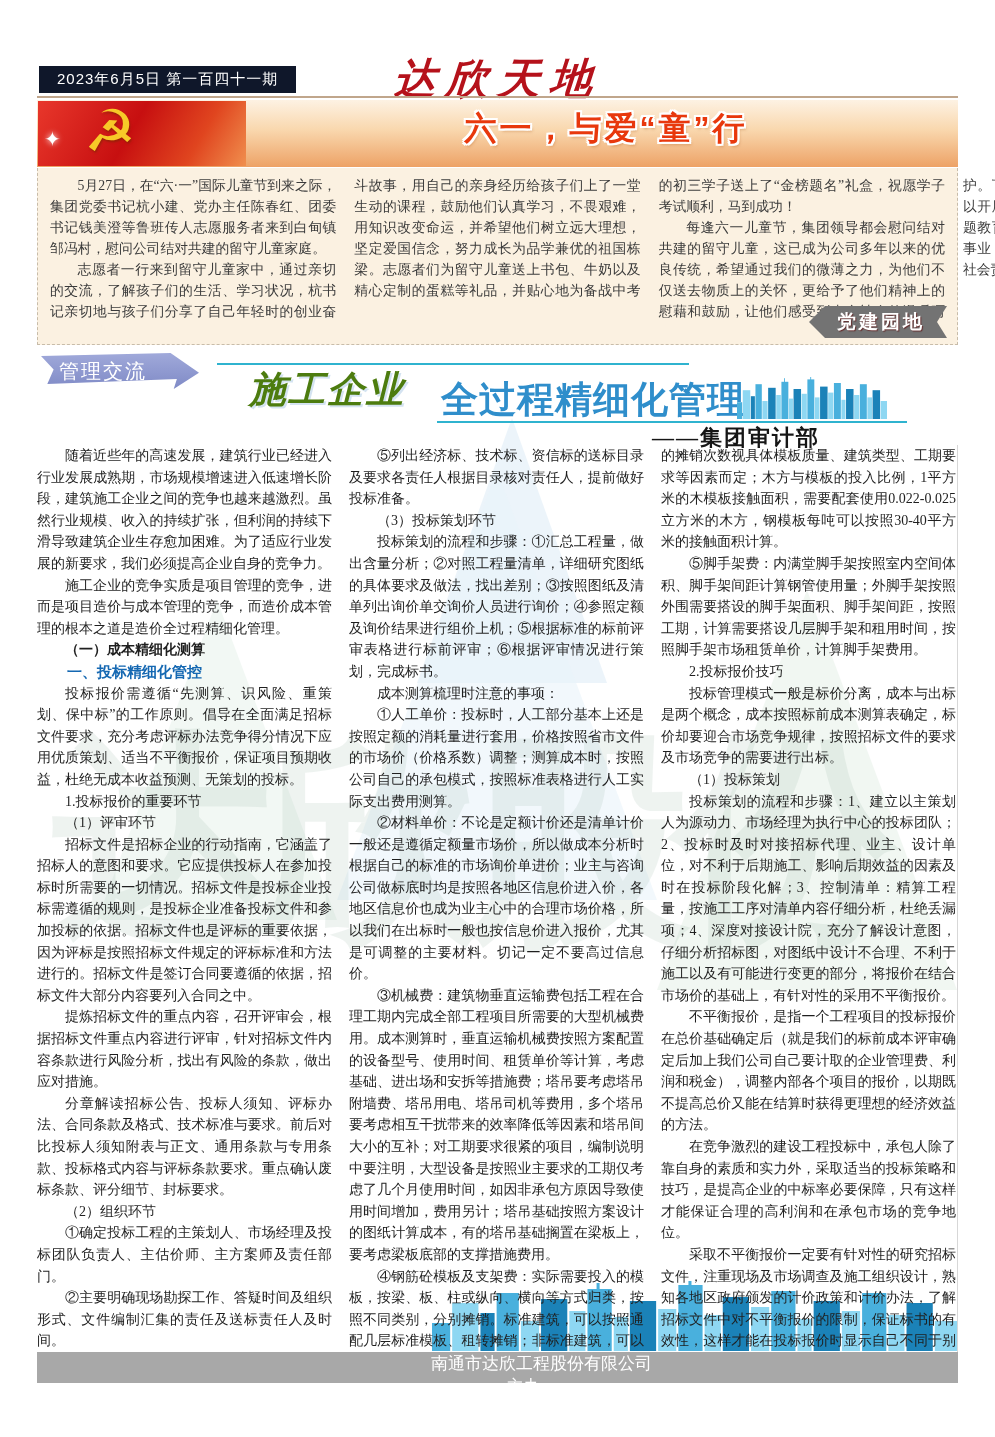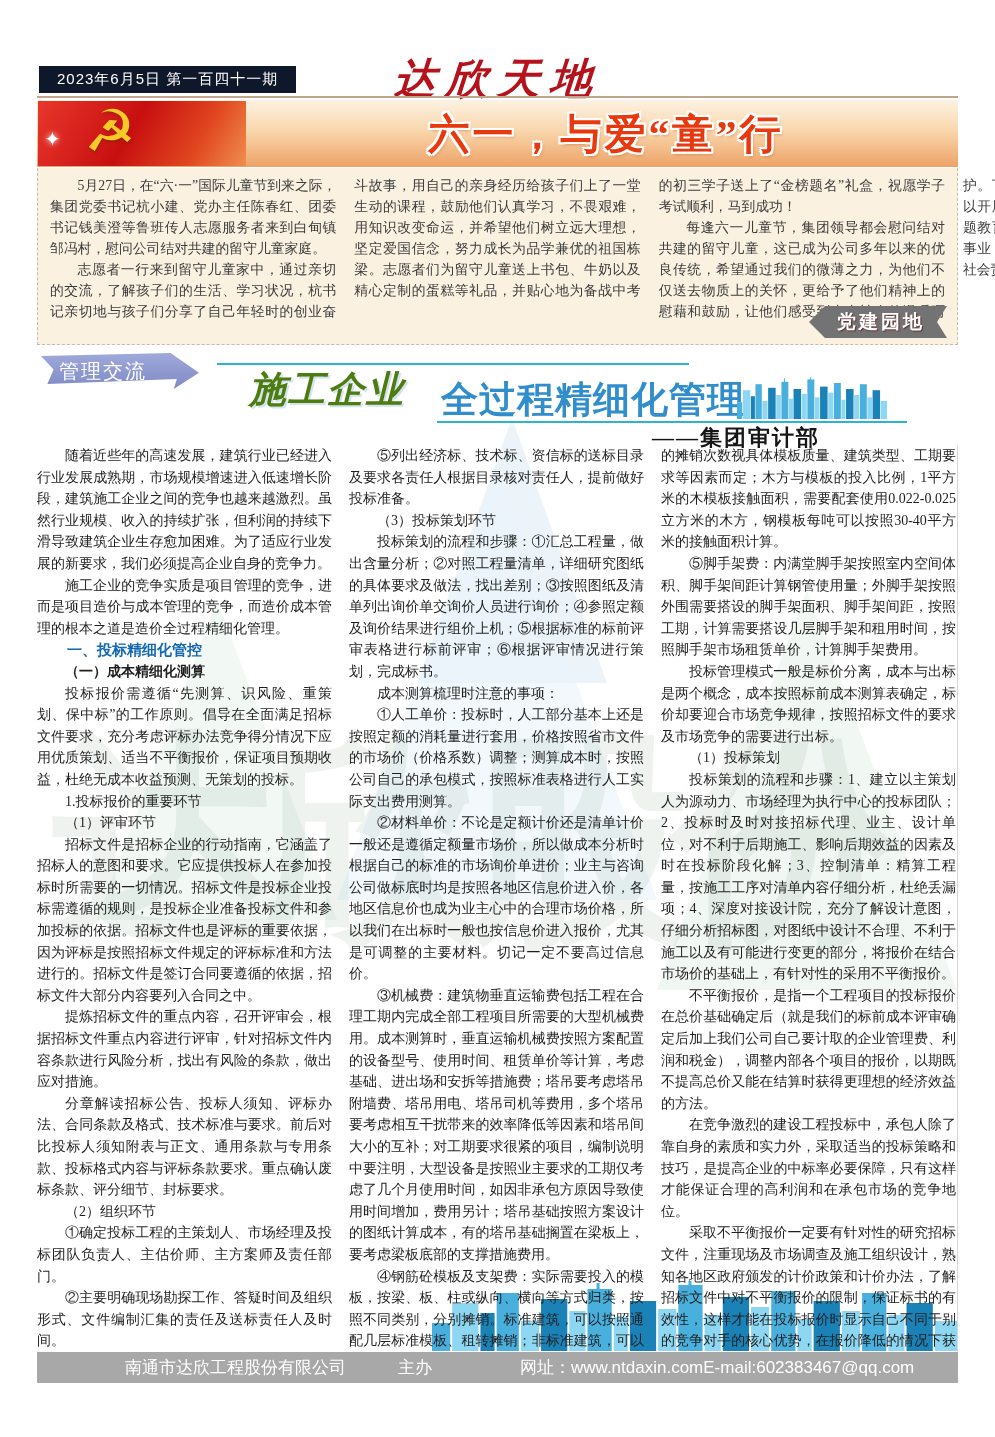--- a/index.html
+++ b/index.html
@@ -23,21 +23,21 @@
   
   .banner { position:absolute; left:0; top:100px; width:100%; height:67px;
     background:linear-gradient(180deg,#fdf2e3 0%,#f9d7ad 45%,#eda266 100%); }
   .emblem { position:absolute; left:1px; top:1px; width:208px; height:65px; overflow:hidden;
     background:linear-gradient(120deg,#e8372b 0%,#c70f10 45%,#e0451f 75%,#f08f4e 100%); }
   .emblem .glyph { position:absolute; left:46px; top:-4px; font-size:58px; color:#f7c928;
     text-shadow:1px 2px 2px rgba(120,40,0,.55); }
   .emblem .spark { position:absolute; left:6px; top:26px; color:#fff; font-size:20px;
     text-shadow:0 0 6px #fff; }
   .headline { position:absolute; left:225px; right:8px; top:7px; text-align:center;
-    font-family:Liberation Serif, serif; font-weight:bold; font-size:41px; letter-spacing:3px;
+    font-family:Liberation Sans, sans-serif; font-weight:bold; font-size:32px; letter-spacing:3px;
     color:#e8380d; white-space:nowrap;
     text-shadow:-2px 0 0 #fff,2px 0 0 #fff,0 -2px 0 #fff,0 2px 0 #fff,-2px -2px 0 #fff,2px 2px 0 #fff,-2px 2px 0 #fff,2px -2px 0 #fff,2px 3px 3px rgba(160,70,0,.35); }
 
   
   .news { position:absolute; left:0; top:168px; width:100%; height:177px; background:#fbf1e1;
     border:1px dashed #c8bca9; border-top:none; padding:7px 12px 6px; }
   .news-cols { column-count:3; column-gap:18px; height:100%; font-size:13.8px; line-height:21px;
     text-align:justify; color:#3b3b3b; }
   .ribbon { position:absolute; right:10px; bottom:6px; background:#737373; color:#fff;
     font-family:"Liberation Sans",sans-serif; font-weight:bold; font-size:19px; letter-spacing:3px;
@@ -82,21 +82,21 @@
   .tri4 { left:620px; top:590px; border-left:150px solid transparent; border-right:150px solid transparent;
     border-bottom:400px solid #e4f0e6; opacity:.5; }
   .watermark { position:absolute; left:15px; top:690px; width:900px; font-size:225px; font-weight:bold;
     color:#8fae9e; opacity:.14; letter-spacing:-18px; white-space:nowrap; z-index:0;
     font-family:"Liberation Sans",sans-serif; }
   .skyline-bottom { position:absolute; left:395px; top:1281px; z-index:1; }
 
   
   .footer { position:absolute; left:0; top:1352px; width:100%; height:31px; background:#a8a8a8;
     display:flex; align-items:center; color:#fff; font-family:"Liberation Sans",sans-serif;
-    font-size:17px; z-index:3; }
+    font-size:17px; z-index:3;flex-direction:column; }
   .footer .company { margin-left:88px; }
   .footer .role { margin-left:52px; }
   .footer .site { margin-left:88px; }
   .footer .email { }
 </style>
 </head>
 <body>
 
 <div class="page">
 
@@ -162,22 +162,22 @@
       <rect x="163" y="2" width="3" height="8" fill="#49b0dd"></rect>
     </svg>
     <div class="line-bottom"></div>
     <span class="mbyline">——集团审计部</span>
   </div>
 
   <div class="body-cols">
     <div class="bcol">
         <p class="para p">随着近些年的高速发展，建筑行业已经进入行业发展成熟期，市场规模增速进入低速增长阶段，建筑施工企业之间的竞争也越来越激烈。虽然行业规模、收入的持续扩张，但利润的持续下滑导致建筑企业生存愈加困难。为了适应行业发展的新要求，我们必须提高企业自身的竞争力。</p>
         <p class="para p">施工企业的竞争实质是项目管理的竞争，进而是项目造价与成本管理的竞争，而造价成本管理的根本之道是造价全过程精细化管理。</p>
+        <p class="para h-bold">（一）成本精细化测算</p>
         <p class="para h-blue">一、投标精细化管控</p>
-        <p class="para h-bold">（一）成本精细化测算</p>
         <p class="para p">投标报价需遵循“先测算、识风险、重策划、保中标”的工作原则。倡导在全面满足招标文件要求，充分考虑评标办法竞争得分情况下应用优质策划、适当不平衡报价，保证项目预期收益，杜绝无成本收益预测、无策划的投标。</p>
         <p class="para p">1.投标报价的重要环节</p>
         <p class="para p">（1）评审环节</p>
         <p class="para p">招标文件是招标企业的行动指南，它涵盖了招标人的意图和要求。它应提供投标人在参加投标时所需要的一切情况。招标文件是投标企业投标需遵循的规则，是投标企业准备投标文件和参加投标的依据。招标文件也是评标的重要依据，因为评标是按照招标文件规定的评标标准和方法进行的。招标文件是签订合同要遵循的依据，招标文件大部分内容要列入合同之中。</p>
         <p class="para p">提炼招标文件的重点内容，召开评审会，根据招标文件重点内容进行评审，针对招标文件内容条款进行风险分析，找出有风险的条款，做出应对措施。</p>
         <p class="para p">分章解读招标公告、投标人须知、评标办法、合同条款及格式、技术标准与要求。前后对比投标人须知附表与正文、通用条款与专用条款、投标格式内容与评标条款要求。重点确认废标条款、评分细节、封标要求。</p>
         <p class="para p">（2）组织环节</p>
         <p class="para p">①确定投标工程的主策划人、市场经理及投标团队负责人、主估价师、主方案师及责任部门。</p>
         <p class="para p">②主要明确现场勘探工作、答疑时间及组织形式、文件编制汇集的责任及送标责任人及时间。</p>
         <p class="para p">③对投标的每一个重点环节进行时间控制，作出节点控制时间表。</p>
@@ -188,20 +188,21 @@
         <p class="para p">投标策划的流程和步骤：①汇总工程量，做出含量分析；②对照工程量清单，详细研究图纸的具体要求及做法，找出差别；③按照图纸及清单列出询价单交询价人员进行询价；④参照定额及询价结果进行组价上机；⑤根据标准的标前评审表格进行标前评审；⑥根据评审情况进行策划，完成标书。</p>
         <p class="para p">成本测算梳理时注意的事项：</p>
         <p class="para p">①人工单价：投标时，人工部分基本上还是按照定额的消耗量进行套用，价格按照省市文件的市场价（价格系数）调整；测算成本时，按照公司自己的承包模式，按照标准表格进行人工实际支出费用测算。</p>
         <p class="para p">②材料单价：不论是定额计价还是清单计价一般还是遵循定额量市场价，所以做成本分析时根据自己的标准的市场询价单进价；业主与咨询公司做标底时均是按照各地区信息价进入价，各地区信息价也成为业主心中的合理市场价格，所以我们在出标时一般也按信息价进入报价，尤其是可调整的主要材料。切记一定不要高过信息价。</p>
         <p class="para p">③机械费：建筑物垂直运输费包括工程在合理工期内完成全部工程项目所需要的大型机械费用。成本测算时，垂直运输机械费按照方案配置的设备型号、使用时间、租赁单价等计算，考虑基础、进出场和安拆等措施费；塔吊要考虑塔吊附墙费、塔吊用电、塔吊司机等费用，多个塔吊要考虑相互干扰带来的效率降低等因素和塔吊间大小的互补；对工期要求很紧的项目，编制说明中要注明，大型设备是按照业主要求的工期仅考虑了几个月使用时间，如因非承包方原因导致使用时间增加，费用另计；塔吊基础按照方案设计的图纸计算成本，有的塔吊基础搁置在梁板上，要考虑梁板底部的支撑措施费用。</p>
         <p class="para p">④钢筋砼模板及支架费：实际需要投入的模板，按梁、板、柱或纵向、横向等方式归类，按照不同类别，分别摊销。标准建筑，可以按照通配几层标准模板、租转摊销；非标准建筑，可以考虑分区满配、流水作业。一般情况下，横向模板摊销次数少于纵向模板，低层建筑模板摊销次数少于高层建筑，公建厂房模板摊销次数少于标准住宅；模板</p>
       </div>
     <div class="bcol">
         <p class="para cont">的摊销次数视具体模板质量、建筑类型、工期要求等因素而定；木方与模板的投入比例，1平方米的木模板接触面积，需要配套使用0.022-0.025立方米的木方，钢模板每吨可以按照30-40平方米的接触面积计算。</p>
         <p class="para p">⑤脚手架费：内满堂脚手架按照室内空间体积、脚手架间距计算钢管使用量；外脚手架按照外围需要搭设的脚手架面积、脚手架间距，按照工期，计算需要搭设几层脚手架和租用时间，按照脚手架市场租赁单价，计算脚手架费用。</p>
+        <p class="para p">2.投标报价技巧</p>
         <p class="para p">投标管理模式一般是标价分离，成本与出标是两个概念，成本按照标前成本测算表确定，标价却要迎合市场竞争规律，按照招标文件的要求及市场竞争的需要进行出标。</p>
         <p class="para p">（1）投标策划</p>
         <p class="para p">投标策划的流程和步骤：1、建立以主策划人为源动力、市场经理为执行中心的投标团队；2、投标时及时对接招标代理、业主、设计单位，对不利于后期施工、影响后期效益的因素及时在投标阶段化解；3、控制清单：精算工程量，按施工工序对清单内容仔细分析，杜绝丢漏项；4、深度对接设计院，充分了解设计意图，仔细分析招标图，对图纸中设计不合理、不利于施工以及有可能进行变更的部分，将报价在结合市场价的基础上，有针对性的采用不平衡报价。</p>
         <p class="para p">不平衡报价，是指一个工程项目的投标报价在总价基础确定后（就是我们的标前成本评审确定后加上我们公司自己要计取的企业管理费、利润和税金），调整内部各个项目的报价，以期既不提高总价又能在结算时获得更理想的经济效益的方法。</p>
         <p class="para p">在竞争激烈的建设工程投标中，承包人除了靠自身的素质和实力外，采取适当的投标策略和技巧，是提高企业的中标率必要保障，只有这样才能保证合理的高利润和在承包市场的竞争地位。</p>
         <p class="para p">采取不平衡报价一定要有针对性的研究招标文件，注重现场及市场调查及施工组织设计，熟知各地区政府颁发的计价政策和计价办法，了解招标文件中对不平衡报价的限制，保证标书的有效性，这样才能在投标报价时显示自己不同于别的竞争对手的核心优势，在报价降低的情况下获得最大的利润。（未完待续）</p>
       </div>
   </div>
 
   <svg class="skyline-bottom" width="525" height="70" viewBox="0 0 520 70" preserveAspectRatio="none">

